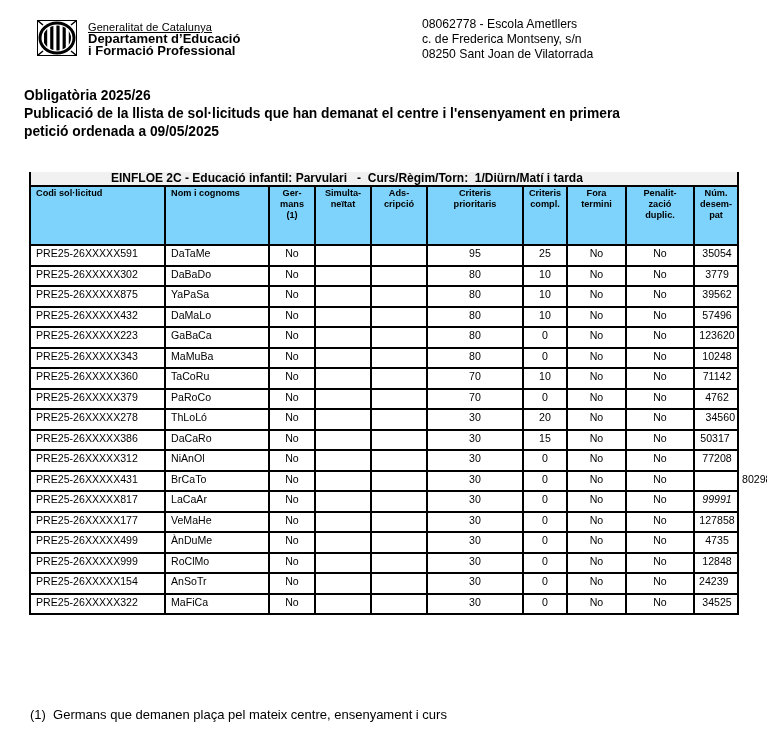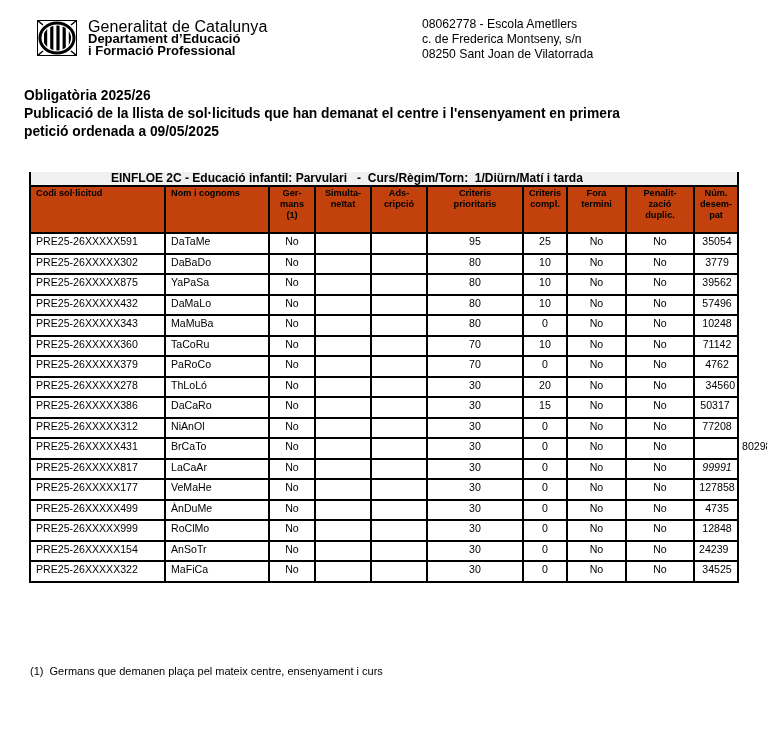--- a/index.html
+++ b/index.html
@@ -1,31 +1,31 @@
 <!DOCTYPE html>
 <html><head>
 <meta charset="utf-8">
 <style>
   html, body { margin:0; padding:0; background:#ffffff; }
   body { width:767px; height:730px; position:relative; overflow:hidden; font-family:"Liberation Sans", sans-serif; color:#000; }
   .logo { position:absolute; left:37px; top:20px; width:40px; height:36px; }
   .org { position:absolute; left:88px; top:21px; line-height:12px; }
-  .org .l1 { font-size:16px; font-weight:normal; letter-spacing:0.1px; }
+  .org .l1 { font-size:11px; font-weight:normal; letter-spacing:0.1px;text-decoration:underline; }
   .org .l2, .org .l3 { font-size:13px; font-weight:bold; }
   .school { position:absolute; left:422px; top:17px; font-size:12.2px; line-height:15px; }
   .titles { position:absolute; left:24px; top:86px; font-weight:bold; font-size:14.4px; line-height:18px; transform:scaleX(0.96); transform-origin:left top; }
   table.main { position:absolute; left:29px; top:172px; border-collapse:collapse; table-layout:fixed; width:708px; }
   table.main td, table.main th { border:2px solid #000; padding:0 4px; font-size:10.6px; vertical-align:top; }
   table.main tr.caption td { background:#f1f1f1; font-weight:bold; font-size:12px; height:13px; line-height:13px; text-align:left; padding-left:80px; border-left:2px solid #000; border-right:2px solid #000; border-bottom:2px solid #000; border-top:none; white-space:pre; }
-  table.main th { background:#c2410c; font-size:9.2px; font-weight:bold; line-height:11px; height:44px; text-align:center; padding:1px 2px 0 2px; }
+  table.main th { background:#7dd3fc; font-size:9.2px; font-weight:bold; line-height:11px; height:44px; text-align:center; padding:1px 2px 12px 2px; }
   table.main th.left { text-align:left; padding-left:5px; }
   table.main td.cell { height:17.5px; line-height:13px; padding-top:1px; background:#fff; }
   td.c { text-align:center; }
   td.l { text-align:left; padding-left:5px !important; }
-  .footnote { position:absolute; left:30px; top:665px; font-size:11px; }
+  .footnote { position:absolute; left:30px; top:707px; font-size:13px; }
   .footnote span { white-space:pre; }
 </style>
 </head>
 <body>
 
 <div class="logo">
   <svg width="40" height="36" viewBox="0 0 40 36">
     <rect x="0.5" y="0.5" width="39" height="35" fill="#fff" stroke="#000" stroke-width="1"></rect>
     <path d="M0.5 0.5 L6 5 M39.5 0.5 L34 5 M0.5 35.5 L6 31 M39.5 35.5 L34 31" stroke="#000" stroke-width="1.5"></path>
     <ellipse cx="20" cy="18" rx="17" ry="15" fill="#fff" stroke="#000" stroke-width="3"></ellipse>
@@ -142,20 +142,32 @@
         <td class="cell c">No</td>
         <td class="cell c"></td>
         <td class="cell c"></td>
         <td class="cell c">80</td>
         <td class="cell c">10</td>
         <td class="cell c">No</td>
         <td class="cell c">No</td>
         <td class="cell c" style="text-align: center; padding-right: 2px;">57496</td>
       </tr>
       <tr>
+        <td class="cell l">PRE25-26XXXXX223</td>
+        <td class="cell l">GaBaCa</td>
+        <td class="cell c">No</td>
+        <td class="cell c"></td>
+        <td class="cell c"></td>
+        <td class="cell c">80</td>
+        <td class="cell c">0</td>
+        <td class="cell c">No</td>
+        <td class="cell c">No</td>
+        <td class="cell c" style="text-align: center; padding-right: 2px;">123620</td>
+      </tr>
+      <tr>
         <td class="cell l">PRE25-26XXXXX343</td>
         <td class="cell l">MaMuBa</td>
         <td class="cell c">No</td>
         <td class="cell c"></td>
         <td class="cell c"></td>
         <td class="cell c">80</td>
         <td class="cell c">0</td>
         <td class="cell c">No</td>
         <td class="cell c">No</td>
         <td class="cell c" style="text-align: center; padding-right: 2px;">10248</td>

